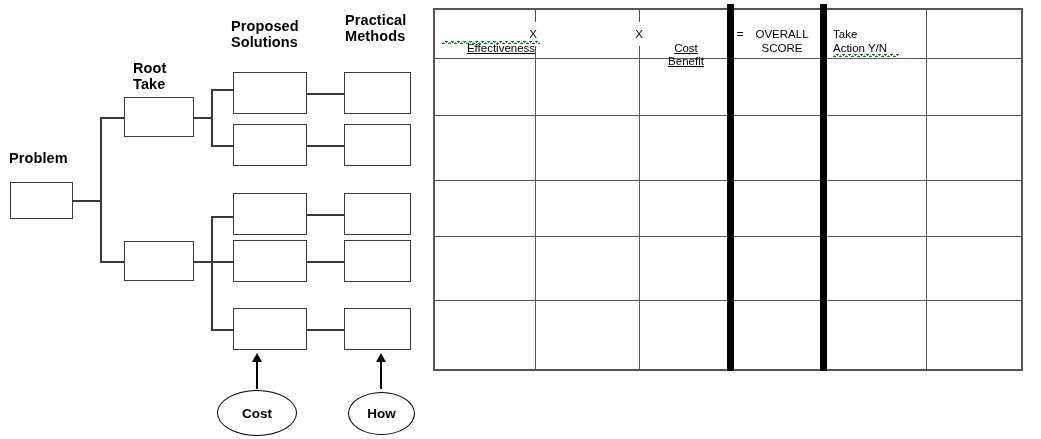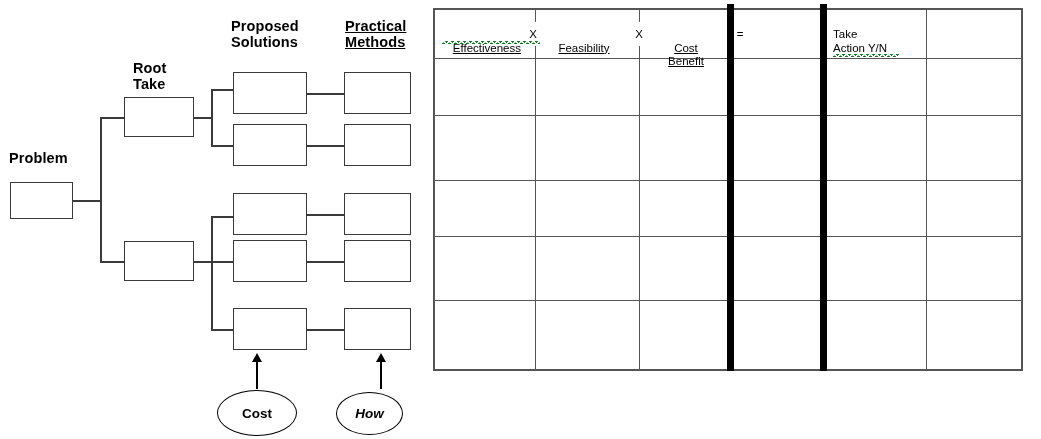--- a/index.html
+++ b/index.html
@@ -61,21 +61,21 @@
 </style>
 </head>
 <body>
 
 <div id="stage">
 
   <div class="abs" style="left:0;top:0;width:430px;height:439px;">
 
     <div class="treelabel" style="left:231px;top:18px;">Proposed
 Solutions</div>
-    <div class="treelabel" style="left:345px;top:18px;text-decoration:underline;">Practical
+    <div class="treelabel" style="left:345px;top:12px;">Practical
 Methods</div>
     <div class="treelabel" style="left:133px;top:60px;">Root
 Take</div>
     <div class="treelabel" style="left:9px;top:150px;">Problem</div>
 
     <div class="tbox" style="left:10px;top:182px;width:63px;height:37px;"></div>
 
     <div class="hline" style="left:73px;top:200px;width:27px;"></div>
 
     <div class="vline" style="left:100px;top:117px;height:145px;"></div>
@@ -118,21 +118,21 @@
     <div class="tbox" style="left:344px;top:308px;width:67px;height:42px;"></div>
 
     <div class="arrowshaft" style="left:256px;top:361px;height:28px;"></div>
     <div class="arrowhead" style="left:251.5px;top:353px;"></div>
     <div class="ellipse" style="left:217px;top:390px;width:80px;height:46px;">
       <span>Cost</span>
     </div>
 
     <div class="arrowshaft" style="left:380px;top:361px;height:28px;"></div>
     <div class="arrowhead" style="left:375.5px;top:353px;"></div>
-    <div class="ellipse" style="left:336px;top:392px;width:67px;height:43px;font-style:italic;">
+    <div class="ellipse" style="left:348px;top:392px;width:67px;height:43px;">
       <span>How</span>
     </div>
   </div>
 
   <div id="matrix" style="left:433px;top:8px;width:590px;height:363px;">
 
     <div class="tb-border" style="left:0;top:0;width:590px;height:1.6px;"></div>
     <div class="tb-border" style="left:0;top:361.4px;width:590px;height:1.6px;"></div>
     <div class="tb-border" style="left:0;top:0;width:1.6px;height:363px;"></div>
     <div class="tb-border" style="left:588.4px;top:0;width:1.6px;height:363px;"></div>
@@ -151,37 +151,36 @@
     <div class="tick" style="left:102px;top:1px;height:13px;"></div>
     <div class="tick" style="left:102px;top:38px;height:12px;"></div>
     <div class="tick" style="left:206px;top:1px;height:13px;"></div>
     <div class="tick" style="left:206px;top:38px;height:12px;"></div>
 
     <div class="cellline-v" style="left:493px;top:1px;height:49px;"></div>
 
     <div class="thick" style="left:294px;top:-4px;height:367px;"></div>
     <div class="thick" style="left:387px;top:-4px;height:367px;"></div>
 
-    <div class="hdr" style="left:0;top:20px;width:88px;text-align:right;">
+    <div class="hdr" style="left:24px;top:20px;width:88px;">
       <span class="u">Effectiveness</span>
     </div>
     <div class="sq" style="left:9px;top:33px;width:98px;"></div>
     <div class="hdr" style="left:94px;top:20px;width:12px;">X</div>
 
-    <div class="hdr" style="left:112px;top:20px;width:78px;">
-      <span class="u">Feasibility</span>
-    </div>
     <div class="hdr" style="left:200px;top:20px;width:12px;">X</div>
 
     <div class="hdr" style="left:215px;top:20px;width:76px;">
       <span class="u">Cost
 Benefit</span>
     </div>
     <div class="hdr" style="left:301px;top:20px;width:12px;">=</div>
 
+    <div class="hdr" style="left:312px;top:20px;width:74px;">OVERALL
+SCORE</div>
 
     <div class="hdr" style="left:400px;top:20px;width:86px;text-align:left;">Take
 Action Y/N</div>
     <div class="sq" style="left:400px;top:46px;width:66px;"></div>
 
 
     <div class="abs" style="left:0;top:50px;width:590px;height:313px;">
 
       <div class="abs" style="left:2px;top:0;width:100px;height:57px;"></div>
       <div class="abs" style="left:104px;top:0;width:102px;height:57px;"></div>

